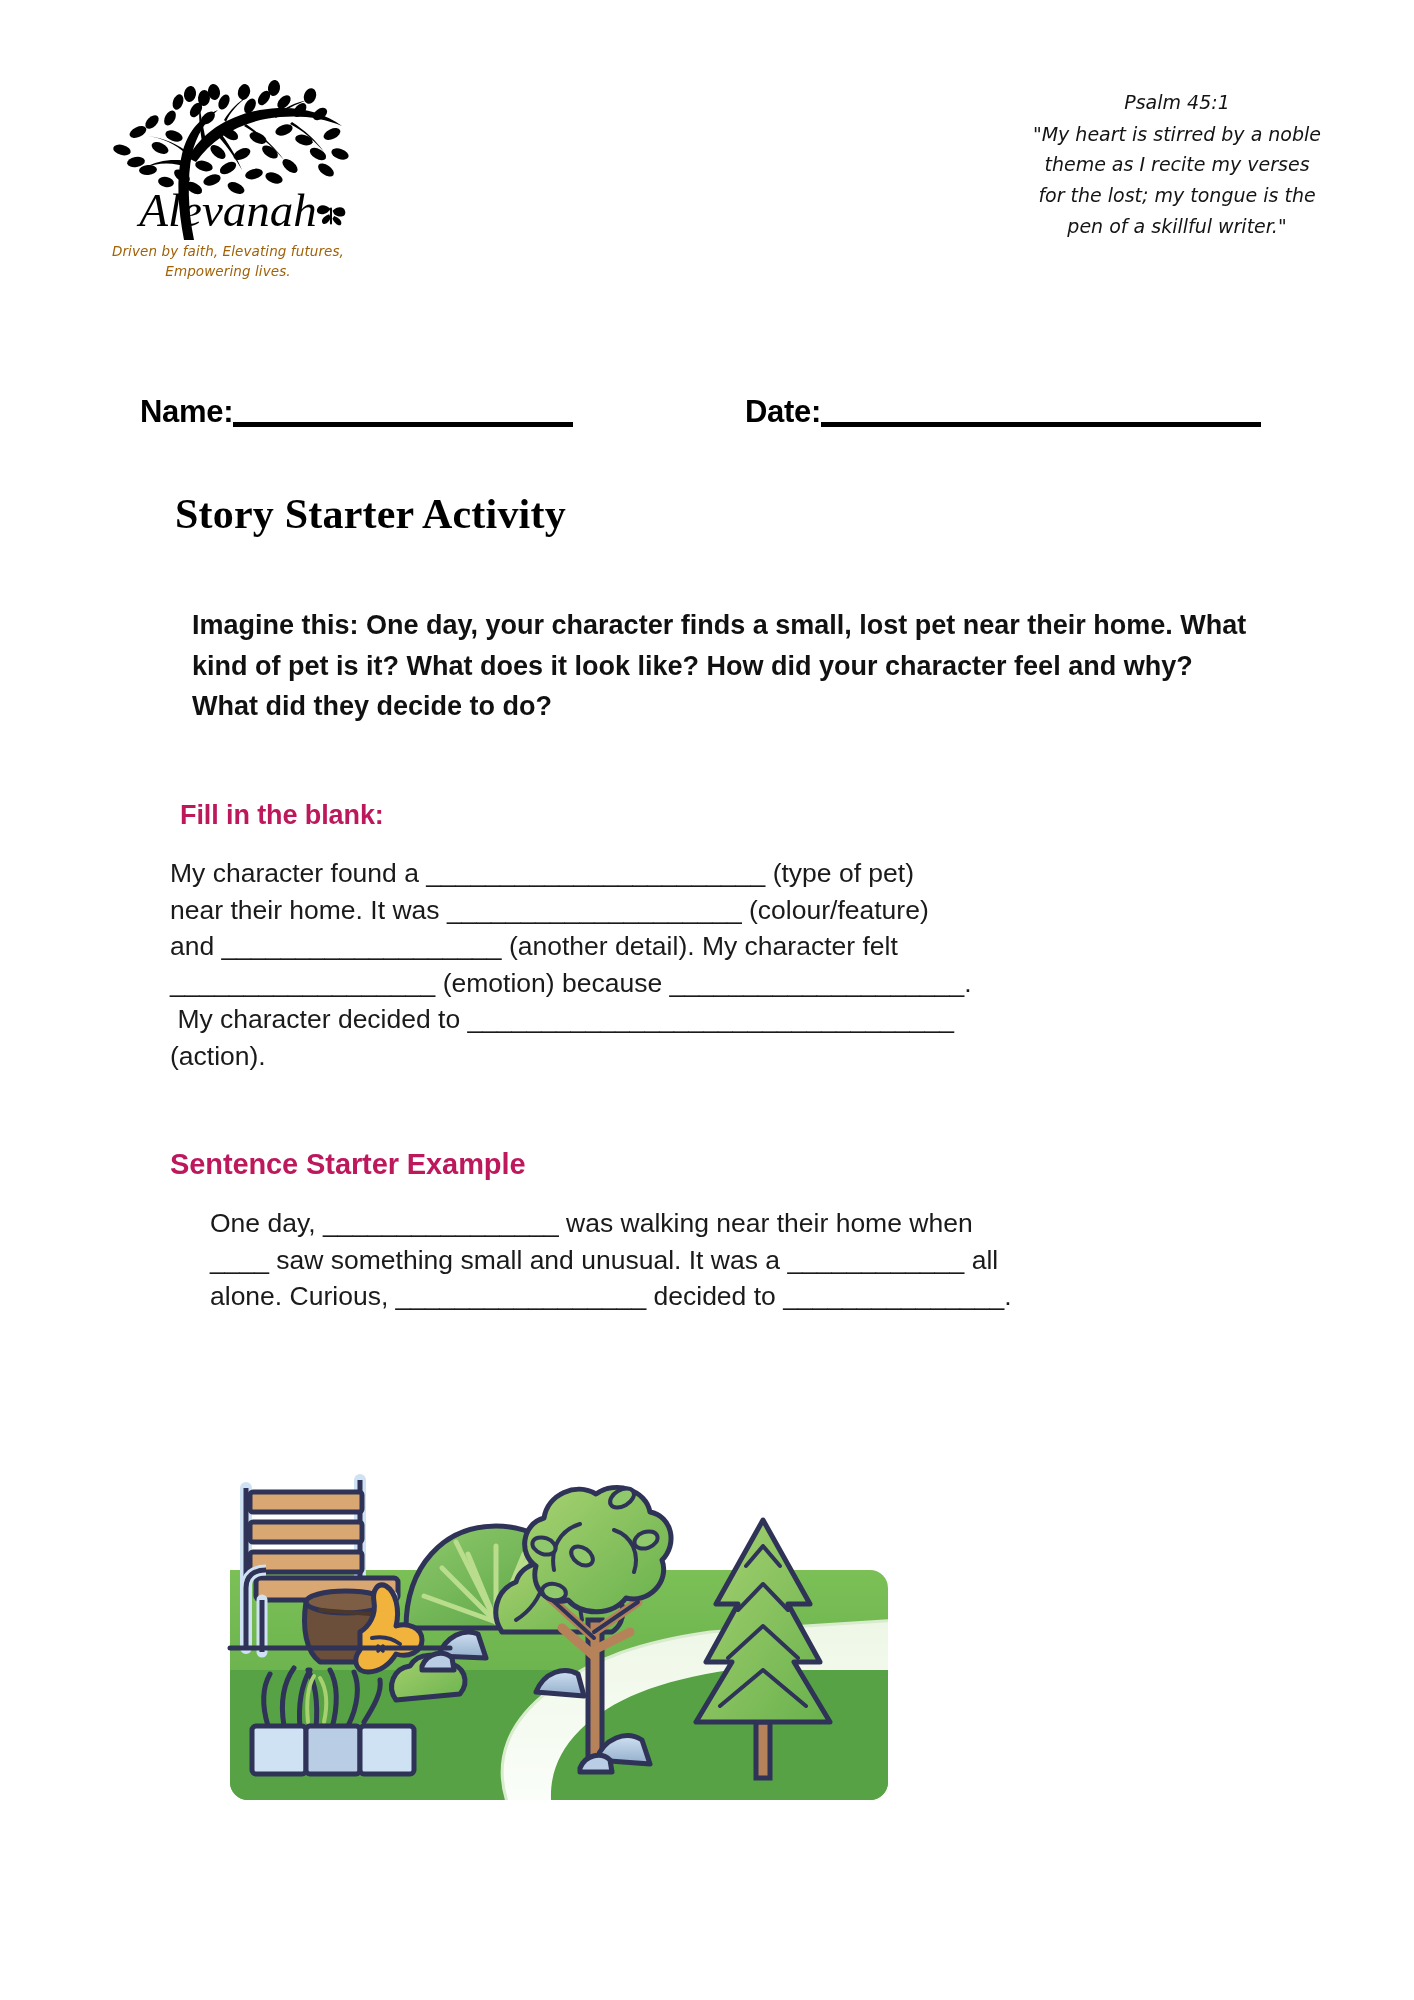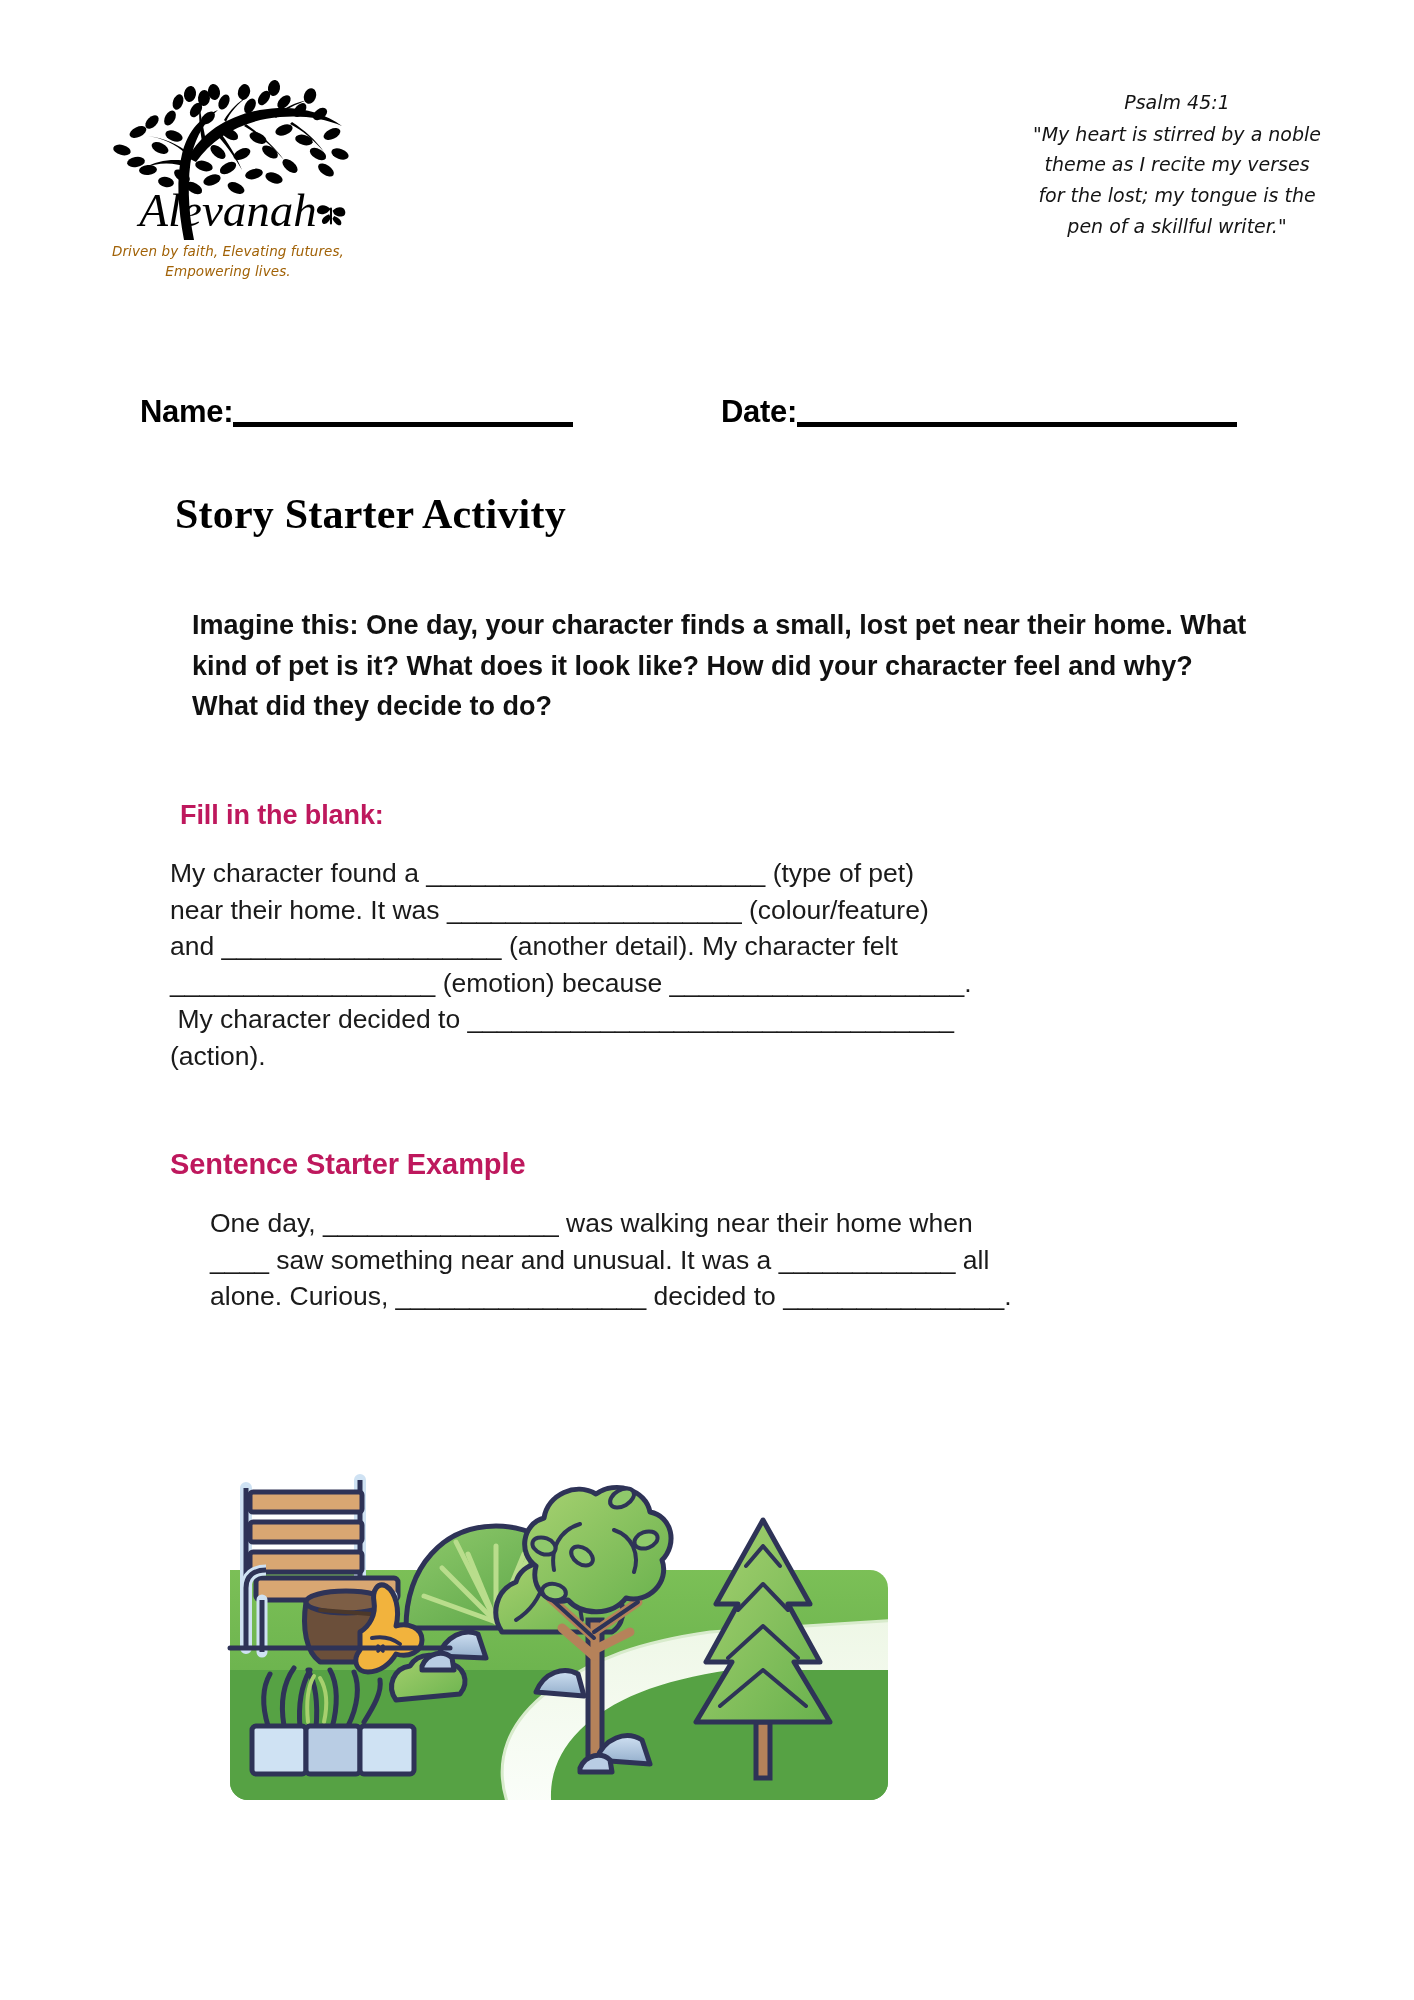--- a/index.html
+++ b/index.html
@@ -17,21 +17,21 @@
   .verse-ref{font-size:19px;line-height:1.5;}
   .verse-text{font-size:19px;line-height:1.62;margin-top:2px;}
 
   
   .namedate{position:absolute;left:128px;top:396px;width:1160px;height:52px;}
   .nd-group{position:absolute;display:flex;align-items:flex-end;}
   .nd-label{font-family:"Liberation Sans",sans-serif;font-weight:bold;font-size:31px;line-height:1;letter-spacing:-.3px;margin-left:12px;}
   .nd-rule{border-bottom:5px solid #000;height:26px;}
   #nd-name{left:0;}
   #nd-name .nd-rule{width:340px;}
-  #nd-date{left:581px;}
+  #nd-date{left:605px;}
   #nd-date .nd-rule{width:440px;}
 
   
   .title{position:absolute;left:175px;top:490px;font-family:"Liberation Serif",serif;
     font-weight:bold;font-size:42px;letter-spacing:.2px;color:#000;}
 
   .prompt{position:absolute;left:180px;top:605px;width:1060px;
     font-family:"Liberation Sans",sans-serif;font-weight:bold;font-size:27px;line-height:1.5;color:#111;margin-left:12px;}
 
   .subhead{position:absolute;font-family:"Liberation Sans",sans-serif;font-weight:bold;
@@ -167,21 +167,21 @@
     <span class="ln">near their home. It was ____________________ (colour/feature)</span>
     <span class="ln">and ___________________ (another detail). My character felt</span>
     <span class="ln">__________________ (emotion) because ____________________.</span>
     <span class="ln"> My character decided to _________________________________</span>
     <span class="ln">(action).</span>
   </div>
 
   <div class="subhead" id="sh-sentence">Sentence Starter Example</div>
   <div class="para" id="sentence-body">
     <span class="ln">One day, ________________ was walking near their home when</span>
-    <span class="ln">____ saw something near and unusual. It was a ____________ all</span>
+    <span class="ln">____ saw something small and unusual. It was a ____________ all</span>
     <span class="ln">alone. Curious, _________________ decided to _______________.</span>
   </div>
 
   <div class="illus">
     <svg viewBox="0 0 690 450">
       <defs>
         <linearGradient id="gGrassTop" x1="0" y1="0" x2="0" y2="1">
           <stop offset="0%" stop-color="#7cc057"></stop>
             <stop offset="100%" stop-color="#5aa544"></stop>
         </linearGradient>

